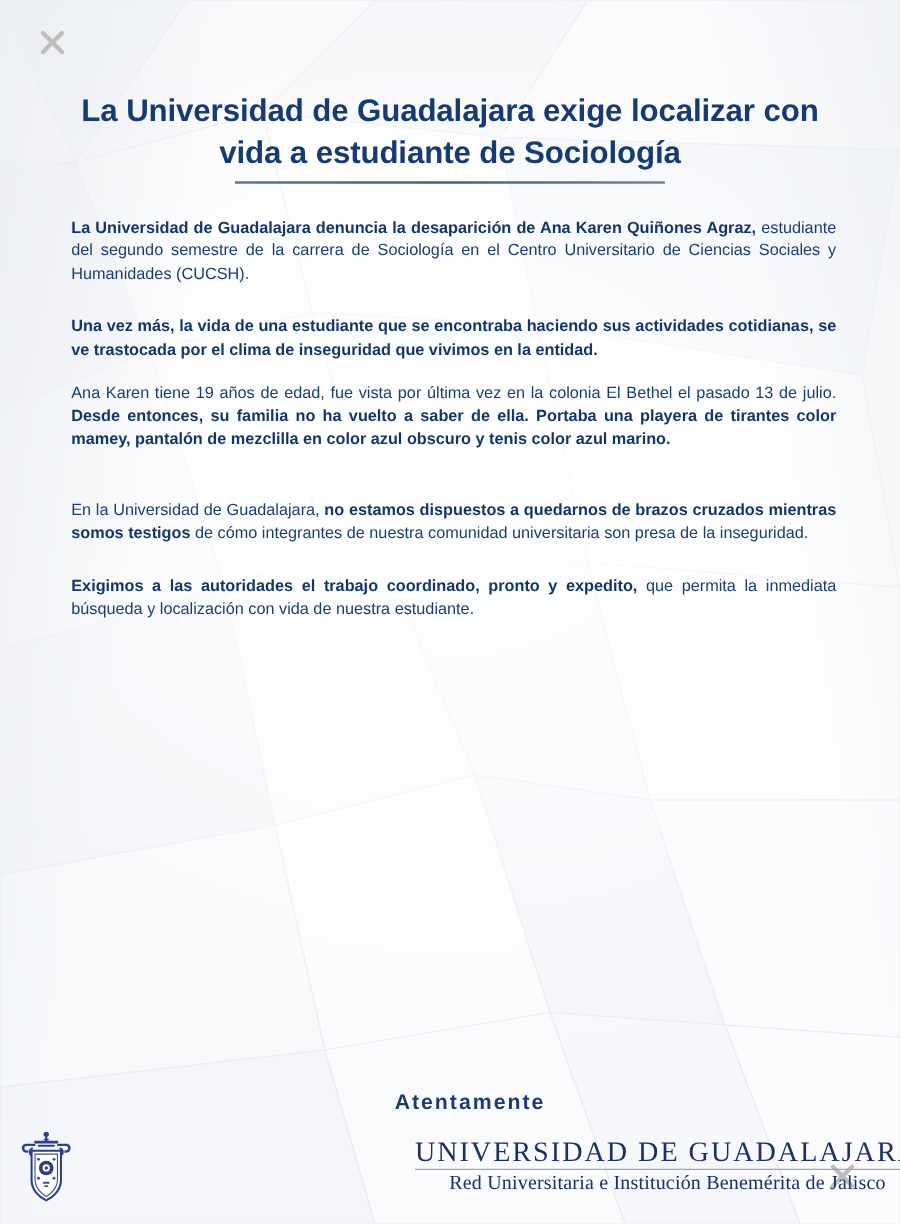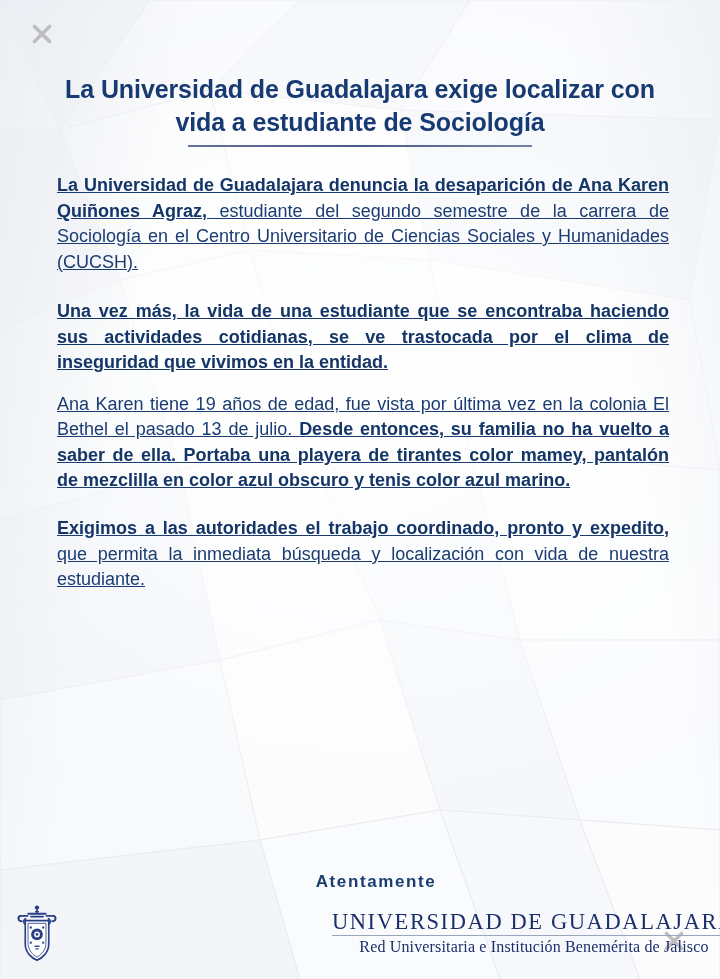--- a/index.html
+++ b/index.html
@@ -89,34 +89,33 @@
 
   
   .body {
     position: absolute;
     left: 57px;
     top: 173px;
     width: 612px;
     color: #17447e;
   }
   .para {
-    font-size: 18px;
+    font-size: 13px;
     line-height: 1.42;
     text-align: justify;
     margin: 0 0 22px 0;
     color: #1b3c72;
-    text-decoration: underline;
   }
   .para:last-child { margin-bottom: 12px; }
   .para b { font-weight: 800; color: #143567; }
   .para .lead { font-weight: 800; color: #143567; }
   .para.all-bold { font-weight: 800; color: #143567; }
   .p-gap-1 { margin-bottom: 24px; }
   .p-gap-2 { margin-bottom: 16px; }
-  .p-gap-3 { margin-bottom: 22px; }
+  .p-gap-3 { margin-bottom: 38px; }
   .p-gap-4 { margin-bottom: 24px; }
 
   
   .footer {
     position: absolute;
     left: 16px;
     top: 872px;
     width: 720px;
     text-align: center;
   }
@@ -215,20 +214,21 @@
     <div class="rule"></div>
 
     <div class="body">
 
       <p class="para p-gap-1"><span class="lead">La Universidad de Guadalajara denuncia la desaparición de Ana Karen Quiñones Agraz,</span><span> estudiante del segundo semestre de la carrera de Sociología en el Centro Universitario de Ciencias Sociales y Humanidades (CUCSH).</span></p>
 
       <p class="para all-bold p-gap-2"><span>Una vez más, la vida de una estudiante que se encontraba haciendo sus actividades cotidianas, se ve trastocada por el clima de inseguridad que vivimos en la entidad.</span></p>
 
       <p class="para p-gap-3"><span>Ana Karen tiene 19 años de edad, fue vista por última vez en la colonia El Bethel el pasado 13 de julio. </span><b>Desde entonces, su familia no ha vuelto a saber de ella. Portaba una playera de tirantes color mamey, pantalón de mezclilla en color azul obscuro y tenis color azul marino.</b></p>
 
+      <p class="para p-gap-4"><span>En la Universidad de Guadalajara, </span><b>no estamos dispuestos a quedarnos de brazos cruzados mientras somos testigos</b><span> de cómo integrantes de nuestra comunidad universitaria son presa de la inseguridad.</span></p>
 
       <p class="para"><b>Exigimos a las autoridades el trabajo coordinado, pronto y expedito,</b><span> que permita la inmediata búsqueda y localización con vida de nuestra estudiante.</span></p>
 
     </div>
 
     <div class="footer">
       <div class="atentamente">Atentamente</div>
 
       <div class="logo-row">
 

